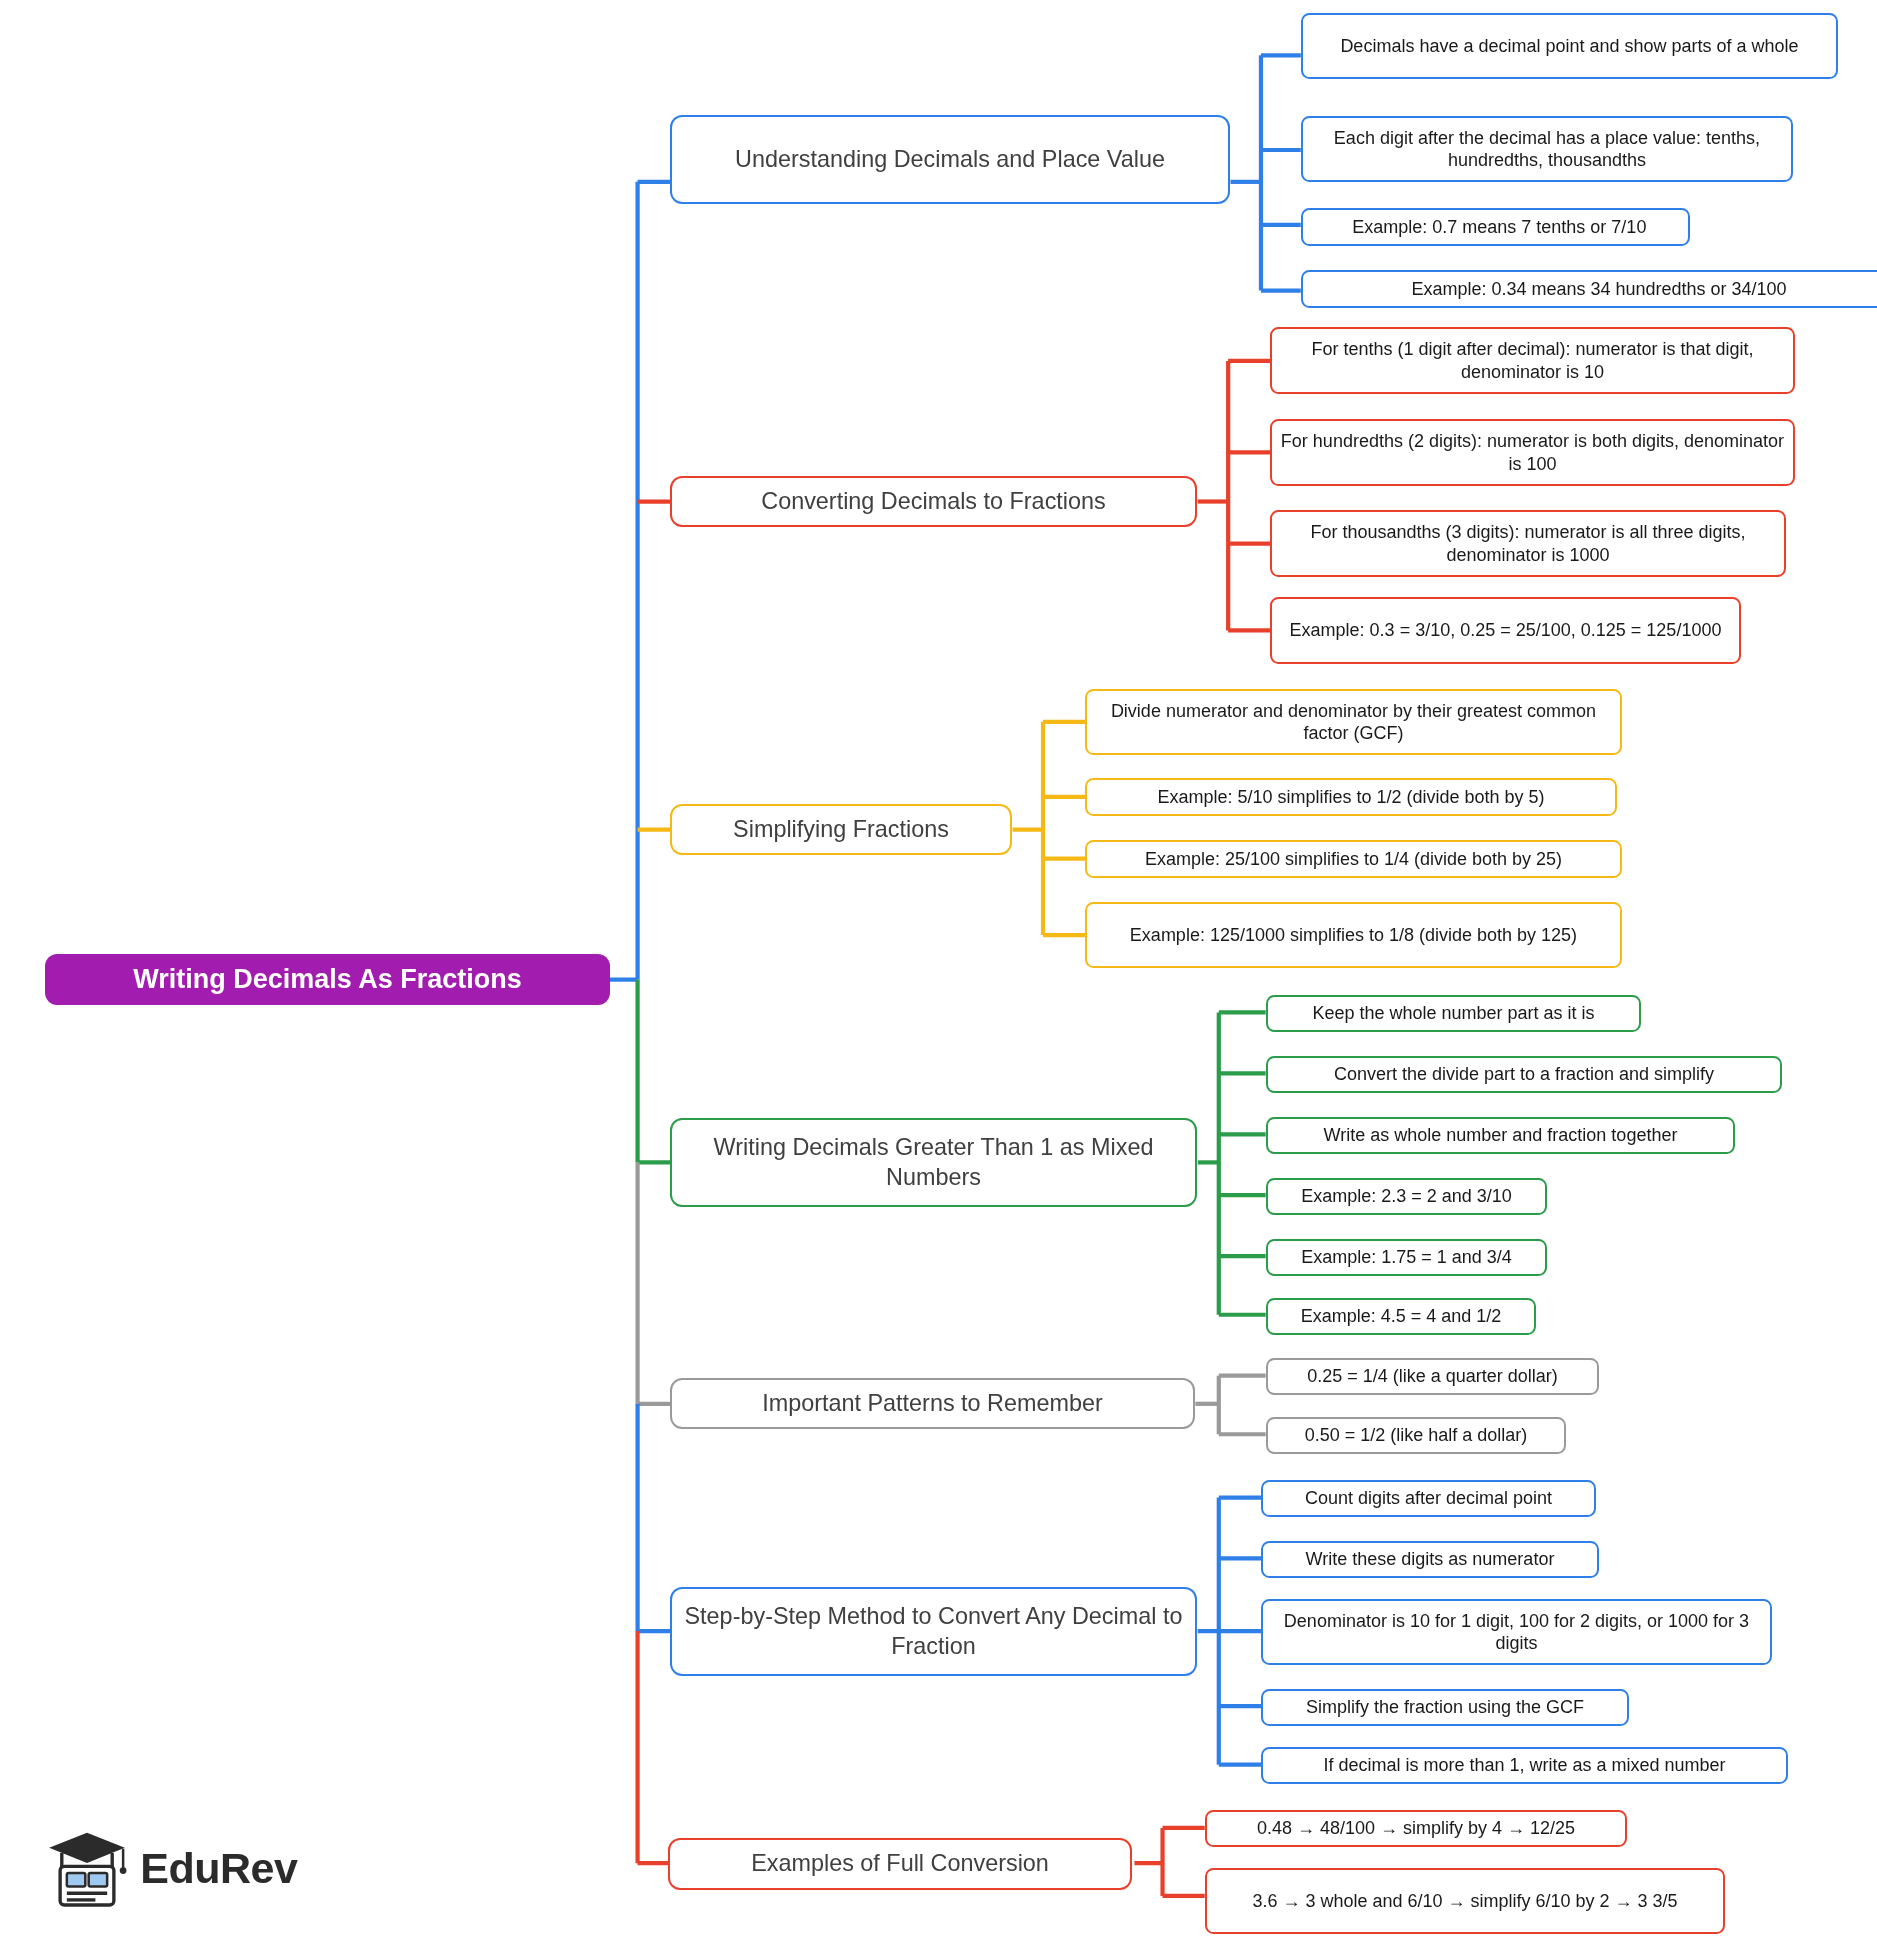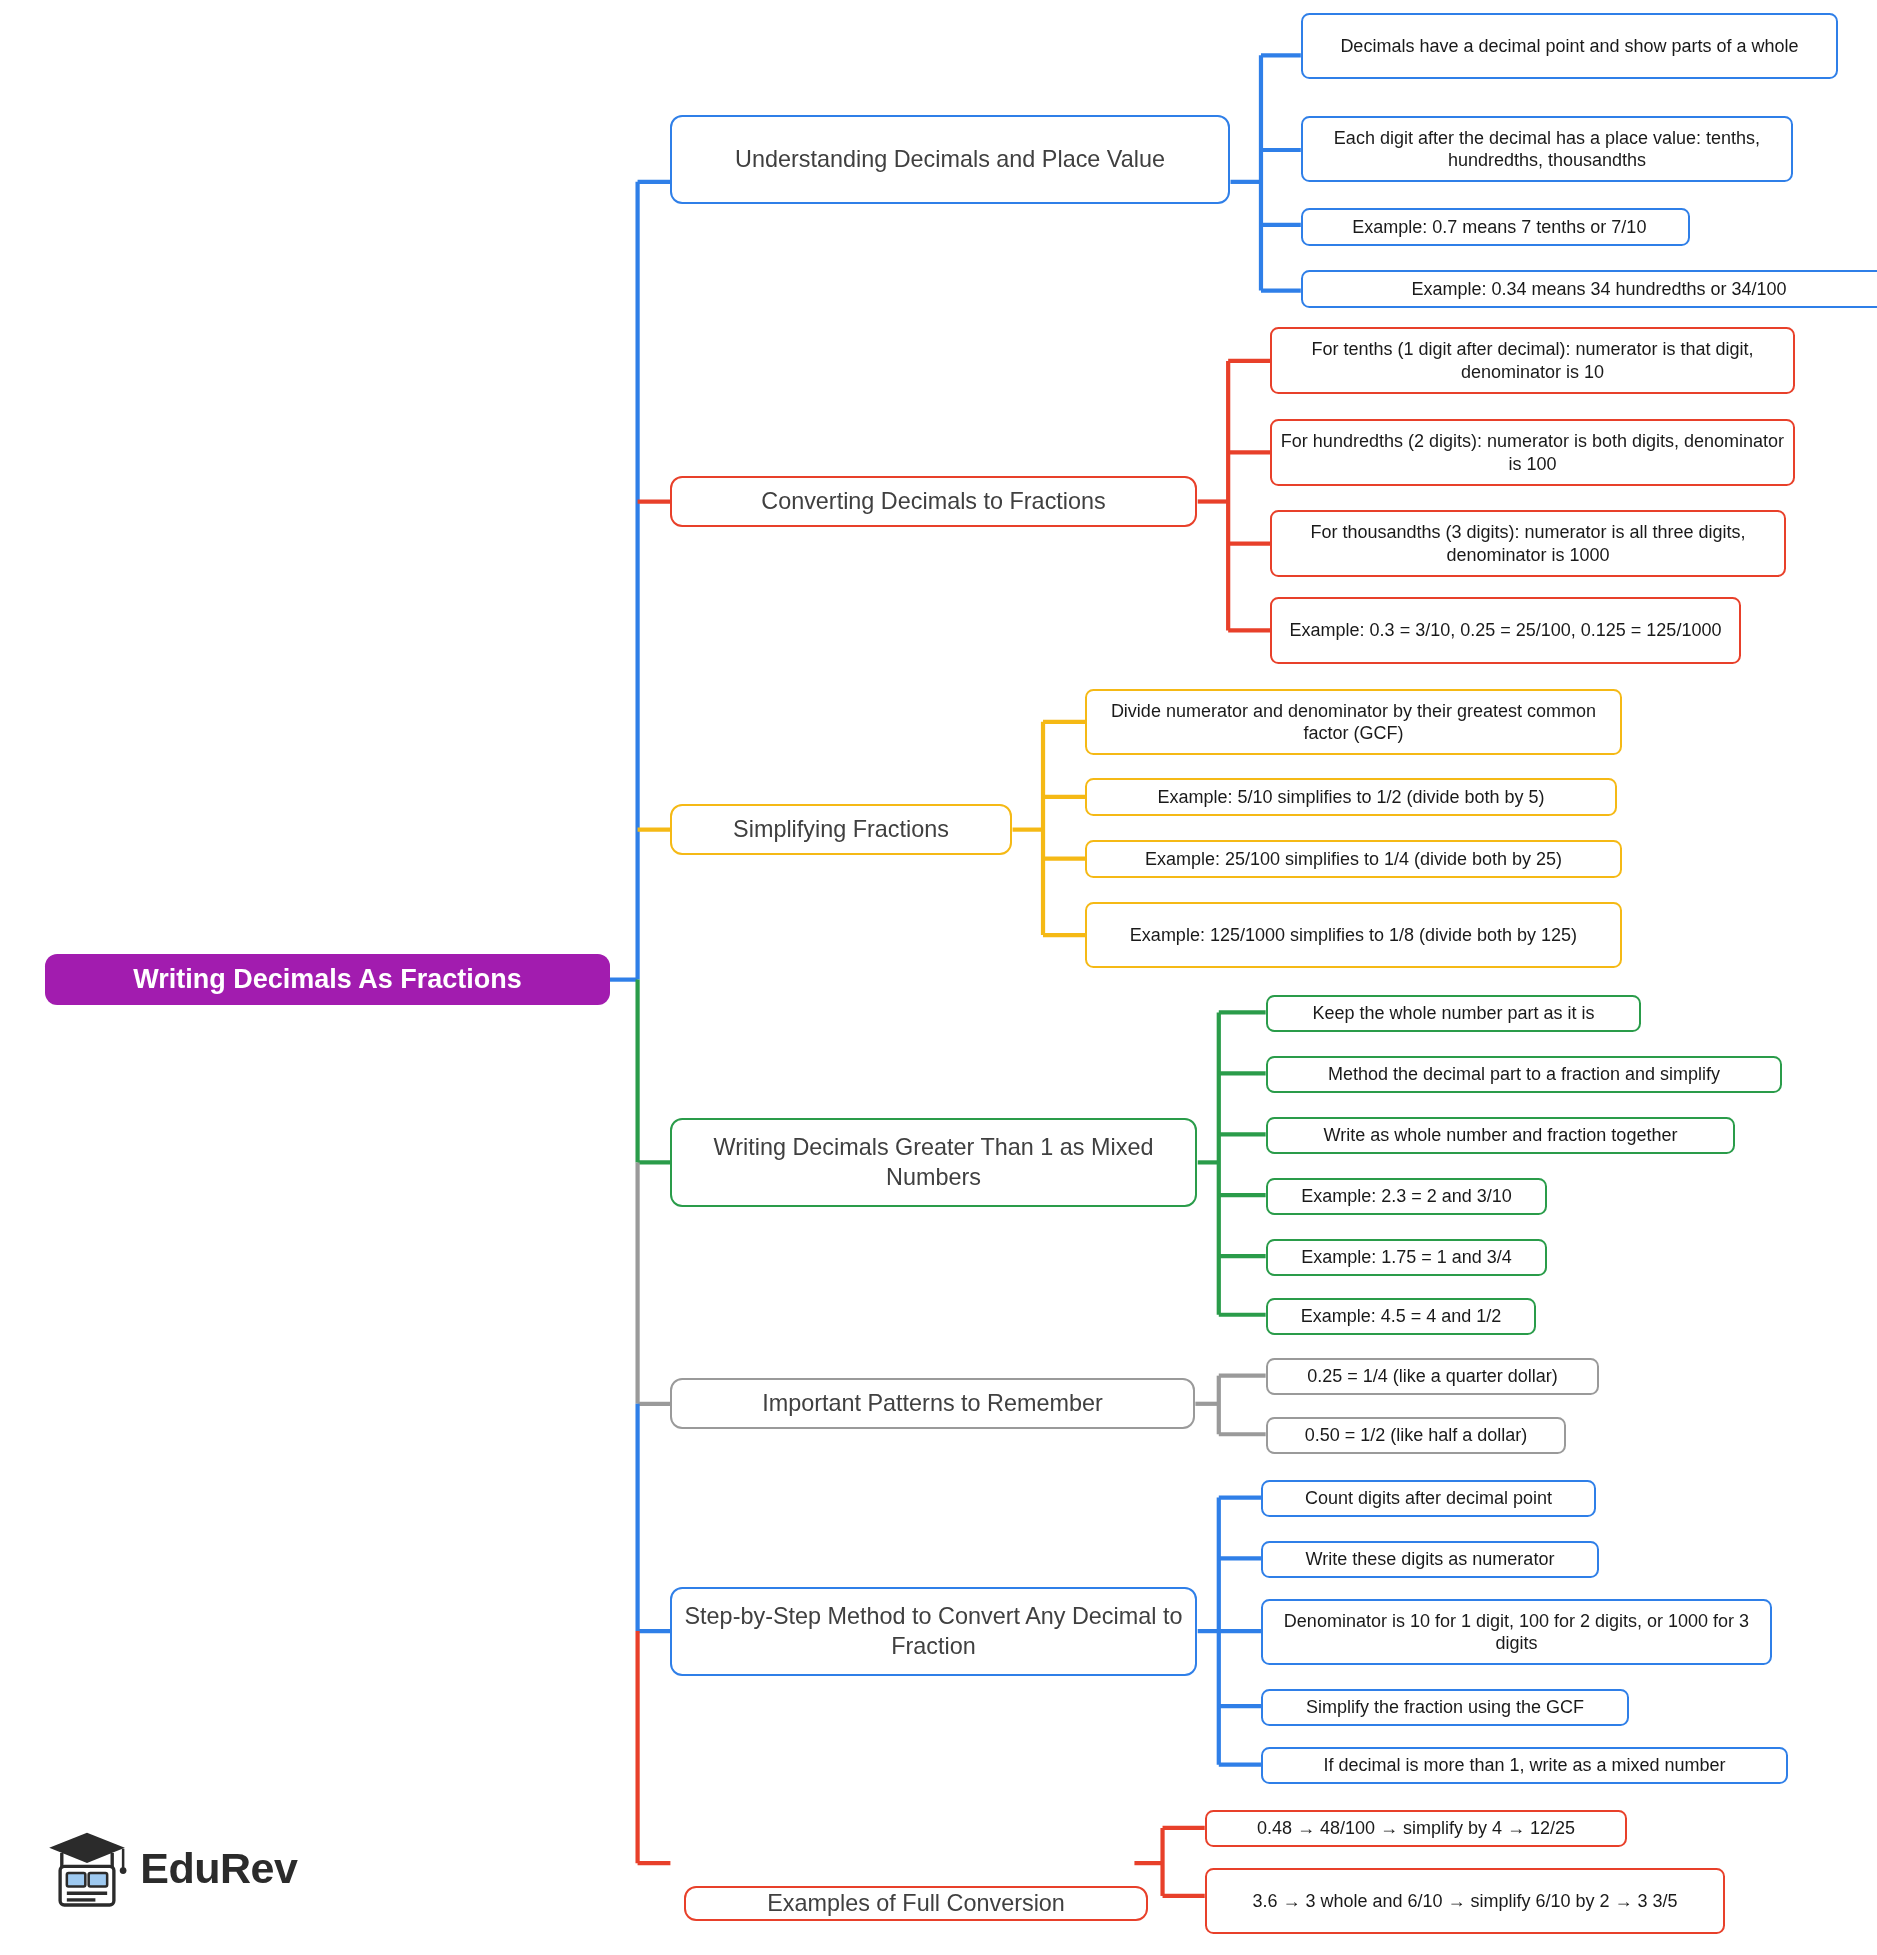--- a/index.html
+++ b/index.html
@@ -210,21 +210,21 @@
     <span>Example: 125/1000 simplifies to 1/8 (divide both by 125)</span>
   </div>
 
   <div class="node branch" style="left:670px; top:1118px; width:527px; height:89px; border-color:#2a9c4a;">
     <span>Writing Decimals Greater Than 1 as Mixed Numbers</span>
   </div>
   <div class="node leaf" style="left:1266px; top:995px; width:375px; height:37px; border-color:#2a9c4a;">
     <span>Keep the whole number part as it is</span>
   </div>
   <div class="node leaf" style="left:1266px; top:1056px; width:516px; height:37px; border-color:#2a9c4a;">
-    <span>Method the decimal part to a fraction and simplify</span>
+    <span>Convert the divide part to a fraction and simplify</span>
   </div>
   <div class="node leaf" style="left:1266px; top:1117px; width:469px; height:37px; border-color:#2a9c4a;">
     <span>Write as whole number and fraction together</span>
   </div>
   <div class="node leaf" style="left:1266px; top:1178px; width:281px; height:37px; border-color:#2a9c4a;">
     <span>Example: 2.3 = 2 and 3/10</span>
   </div>
   <div class="node leaf" style="left:1266px; top:1239px; width:281px; height:37px; border-color:#2a9c4a;">
     <span>Example: 1.75 = 1 and 3/4</span>
   </div>
@@ -254,21 +254,21 @@
   <div class="node leaf" style="left:1261px; top:1599px; width:511px; height:66px; border-color:#2f7fe8;">
     <span>Denominator is 10 for 1 digit, 100 for 2 digits, or 1000 for 3 digits</span>
   </div>
   <div class="node leaf" style="left:1261px; top:1689px; width:368px; height:37px; border-color:#2f7fe8;">
     <span>Simplify the fraction using the GCF</span>
   </div>
   <div class="node leaf" style="left:1261px; top:1747px; width:527px; height:37px; border-color:#2f7fe8;">
     <span>If decimal is more than 1, write as a mixed number</span>
   </div>
 
-  <div class="node branch" style="left:684px; top:1838px; width:464px; height:35px; border-color:#e8402a;margin-top:48px;">
+  <div class="node branch" style="left:668px; top:1838px; width:464px; height:52px; border-color:#e8402a;">
     <span>Examples of Full Conversion</span>
   </div>
   <div class="node leaf" style="left:1205px; top:1810px; width:422px; height:37px; border-color:#e8402a;">
     <span>0.48 → 48/100 → simplify by 4 → 12/25</span>
   </div>
   <div class="node leaf" style="left:1205px; top:1868px; width:520px; height:66px; border-color:#e8402a;">
     <span>3.6 → 3 whole and 6/10 → simplify 6/10 by 2 → 3 3/5</span>
   </div>
 
   <div id="brand">

